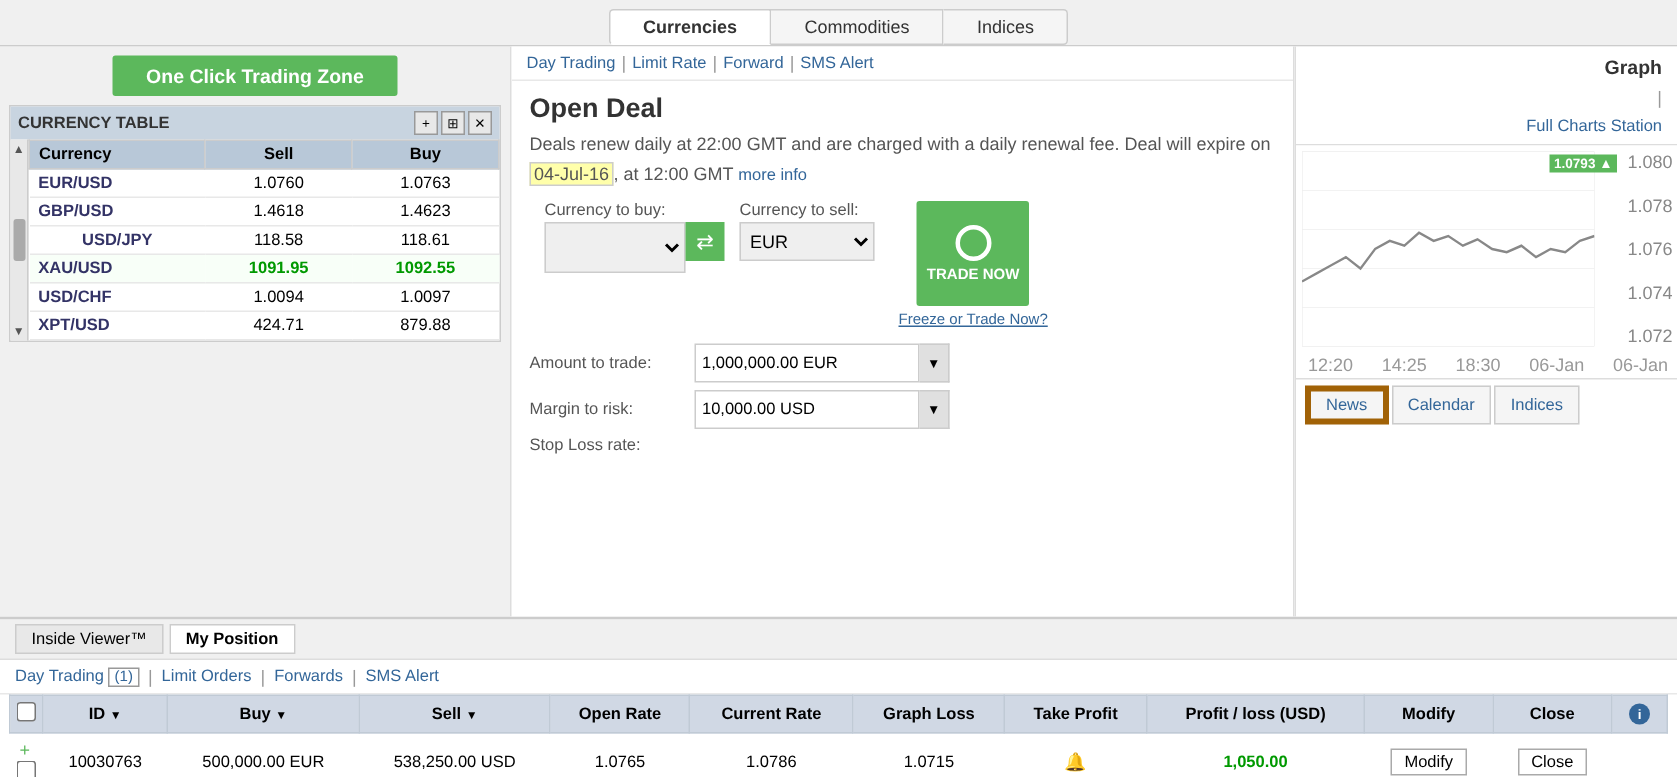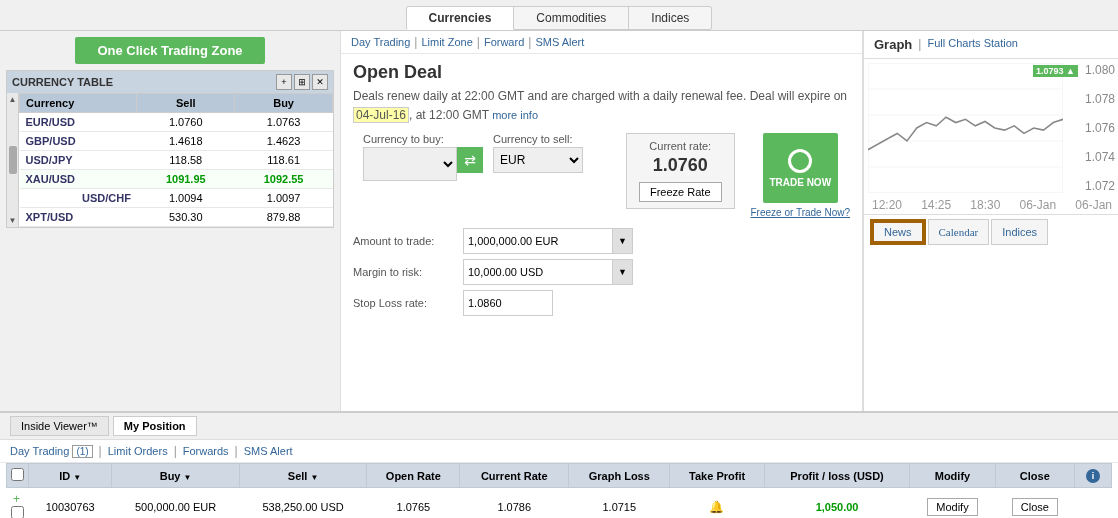--- a/index.html
+++ b/index.html
@@ -58,51 +58,51 @@
               <td style="text-align:left;color:#336;font-weight:bold;padding:3px 6px;font-size:11px;">EUR/USD</td>
               <td style="text-align:center;padding:3px 6px;font-size:11px;">1.0760</td>
               <td style="text-align:center;padding:1px 6px;font-size:11px;">1.0763</td>
             </tr>
             <tr>
               <td style="text-align:left;color:#336;font-weight:bold;padding:3px 6px;font-size:11px;">GBP/USD</td>
               <td style="text-align:center;padding:3px 6px;font-size:11px;">1.4618</td>
               <td style="text-align:center;padding:3px 6px;font-size:11px;">1.4623</td>
             </tr>
             <tr>
-              <td style="text-align:left;color:#336;font-weight:bold;padding:3px 6px;font-size:11px;">USD/JPY</td>
+              <td style="text-align:center;color:#336;font-weight:bold;padding:3px 6px;font-size:11px;">USD/JPY</td>
               <td style="text-align:center;padding:3px 6px;font-size:11px;">118.58</td>
               <td style="text-align:center;padding:3px 6px;font-size:11px;">118.61</td>
             </tr>
             <tr style="background:#f8fff8;">
               <td style="text-align:left;color:#336;font-weight:bold;padding:3px 6px;font-size:11px;">XAU/USD</td>
               <td style="text-align:center;padding:3px 6px;font-size:11px;color:#090;font-weight:bold;">1091.95</td>
               <td style="text-align:center;padding:3px 6px;font-size:11px;color:#090;font-weight:bold;">1092.55</td>
             </tr>
             <tr>
-              <td style="text-align:right;color:#336;font-weight:bold;padding:3px 6px;font-size:11px;">USD/CHF</td>
+              <td style="text-align:left;color:#336;font-weight:bold;padding:3px 6px;font-size:11px;">USD/CHF</td>
               <td style="text-align:center;padding:3px 6px;font-size:11px;">1.0094</td>
               <td style="text-align:center;padding:3px 6px;font-size:11px;">1.0097</td>
             </tr>
             <tr>
               <td style="text-align:left;color:#336;font-weight:bold;padding:3px 6px;font-size:11px;">XPT/USD</td>
-              <td style="text-align:center;padding:3px 6px;font-size:11px;">530.30</td>
+              <td style="text-align:center;padding:3px 6px;font-size:11px;">424.71</td>
               <td style="text-align:center;padding:3px 6px;font-size:11px;">879.88</td>
             </tr>
           </tbody>
         </table>
       </div>
     </div>
   </div>
 
   <div style="flex:1; background:#fff; border-left:1px solid #ddd; border-right:1px solid #ddd; overflow:hidden;">
 
     <div style="padding:4px 10px; display:flex; gap:4px; align-items:center; background:#fff; border-bottom:1px solid #e8e8e8;">
       <a class="trade-link" style="color:#336699;font-size:11px;cursor:pointer;text-decoration:none;">Day Trading</a>
       <span style="color:#999;">|</span>
-      <a style="color:#336699;font-size:11px;cursor:pointer;text-decoration:none;">Limit Zone</a>
+      <a style="color:#336699;font-size:11px;cursor:pointer;text-decoration:none;">Limit Rate</a>
       <span style="color:#999;">|</span>
       <a style="color:#336699;font-size:11px;cursor:pointer;text-decoration:none;">Forward</a>
       <span style="color:#999;">|</span>
       <a style="color:#336699;font-size:11px;cursor:pointer;text-decoration:none;">SMS Alert</a>
     </div>
 
     <div style="padding:8px 12px;">
       <div style="font-size:18px;font-weight:bold;color:#333;margin-bottom:4px;">Open Deal</div>
       <div style="font-size:11px;color:#555;margin-bottom:8px;line-height:1.6;">
         <span>Deals renew daily at 22:00 GMT and are charged with a daily renewal fee. Deal will expire on </span><span style="background:#ffffaa;border:1px solid #ccc;padding:0 2px;">04-Jul-16</span><span>, at 12:00 GMT</span> <a style="color:#336699;font-size:11px;cursor:pointer;">more info</a>
@@ -123,25 +123,20 @@
             </div>
             <div>
               <div style="font-size:11px;color:#555;margin-bottom:2px;">Currency to sell:</div>
               <select style="width:90px;height:26px;border:1px solid #ccc;font-size:12px;padding:2px;">
                 <option>EUR</option>
                 <option>USD</option>
               </select>
             </div>
           </div>
         </div>
-        <div style="margin-left:auto; background:#f5f5f5; border:1px solid #ccc; padding:6px 12px; min-width:100px; text-align:center;">
-          <div style="font-size:11px;color:#555;margin-bottom:3px;">Current rate:</div>
-          <div style="font-size:18px;font-weight:bold;color:#333;">1.0760</div>
-          <button style="margin-top:6px;padding:3px 10px;background:#fff;border:1px solid #aaa;cursor:pointer;font-size:11px;width:100%;">Freeze Rate</button>
-        </div>
 
         <div style="display:flex;flex-direction:column;align-items:center;justify-content:flex-end;margin-left:6px;">
           <button style="width:75px;height:70px;background:#5cb85c;border:none;cursor:pointer;display:flex;flex-direction:column;align-items:center;justify-content:center;color:#fff;font-weight:bold;font-size:12px;border-radius:2px;gap:4px;">
             <div style="width:24px;height:24px;border-radius:50%;border:3px solid #fff;"></div>
             <span style="font-size:10px;">TRADE NOW</span>
           </button>
           <a style="color:#336699;text-decoration:underline;font-size:10px;cursor:pointer;margin-top:4px;">Freeze or Trade Now?</a>
         </div>
       </div>
 
@@ -154,27 +149,26 @@
       </div>
       <div style="display:flex;align-items:center;margin-bottom:5px;">
         <span style="width:110px;font-size:11px;color:#555;">Margin to risk:</span>
         <div style="display:flex;">
           <input type="text" value="10,000.00 USD" style="width: 150px; height: 26px; border: 1px solid rgb(204, 204, 204); font-size: 11px; padding: 2px 4px;">
           <button style="width:20px;height:26px;background:#e0e0e0;border:1px solid #ccc;border-left:none;cursor:pointer;font-size:9px;">▼</button>
         </div>
       </div>
       <div style="display:flex;align-items:center;">
         <span style="width:110px;font-size:11px;color:#555;">Stop Loss rate:</span>
-        <input type="text" value="1.0860" style="width: 90px; height: 26px; border: 1px solid rgb(204, 204, 204); font-size: 11px; padding: 2px 4px;">
       </div>
     </div>
   </div>
 
   <div style="width:255px;min-width:255px;background:#fff;border-left:1px solid #ddd;">
-    <div style="display:flex;align-items:flex-start;padding:6px 10px;border-bottom:1px solid #ddd;gap:6px;">
+    <div style="display:flex;align-items:flex-end;padding:6px 10px;border-bottom:1px solid #ddd;gap:6px;flex-direction:column;">
       <span style="font-weight:bold;font-size:13px;color:#333;">Graph</span>
       <span style="color:#999;">|</span>
       <a style="color:#336699;font-size:11px;cursor:pointer;text-decoration:none;">Full Charts Station</a>
     </div>
 
     <div style="position:relative;height:155px;background:#fff;padding:4px 2px 2px 4px;">
       
       <div style="position:absolute;right:3px;top:4px;display:flex;flex-direction:column;justify-content:space-between;height:130px;font-size:9px;color:#888;text-align:right;">
         <span>1.080</span>
         <span>1.078</span>
@@ -200,21 +194,21 @@
         <span>12:20</span>
         <span>14:25</span>
         <span>18:30</span>
         <span>06-Jan</span>
         <span>06-Jan</span>
       </div>
     </div>
 
     <div style="display:flex;gap:2px;padding:4px 6px;border-top:1px solid #ddd;">
       <button style="padding:3px 10px;border:4px solid #a16207;background:#f5f5f5;cursor:pointer;font-size:11px;color:#336699;">News</button>
-      <button style="padding:3px 10px;border:1px solid #ccc;background:#f5f5f5;cursor:pointer;font-size:11px;color:#336699;font-family:Liberation Serif, serif;">Calendar</button>
+      <button style="padding:3px 10px;border:1px solid #ccc;background:#f5f5f5;cursor:pointer;font-size:11px;color:#336699;">Calendar</button>
       <button style="padding:3px 10px;border:1px solid #ccc;background:#f5f5f5;cursor:pointer;font-size:11px;color:#336699;">Indices</button>
     </div>
   </div>
 </div>
 
 <div style="background:#fff;border-top:2px solid #ccc;">
 
   <div style="display:flex;align-items:center;padding:3px 10px;gap:4px;border-bottom:1px solid #ddd;background:#f0f0f0;">
     <button style="padding:3px 10px;border:1px solid #ccc;background:#e8e8e8;cursor:pointer;font-size:11px;">Inside Viewer™</button>
     <button style="padding:3px 10px;border:1px solid #ccc;background:#fff;cursor:pointer;font-size:11px;font-weight:bold;">My Position</button>

